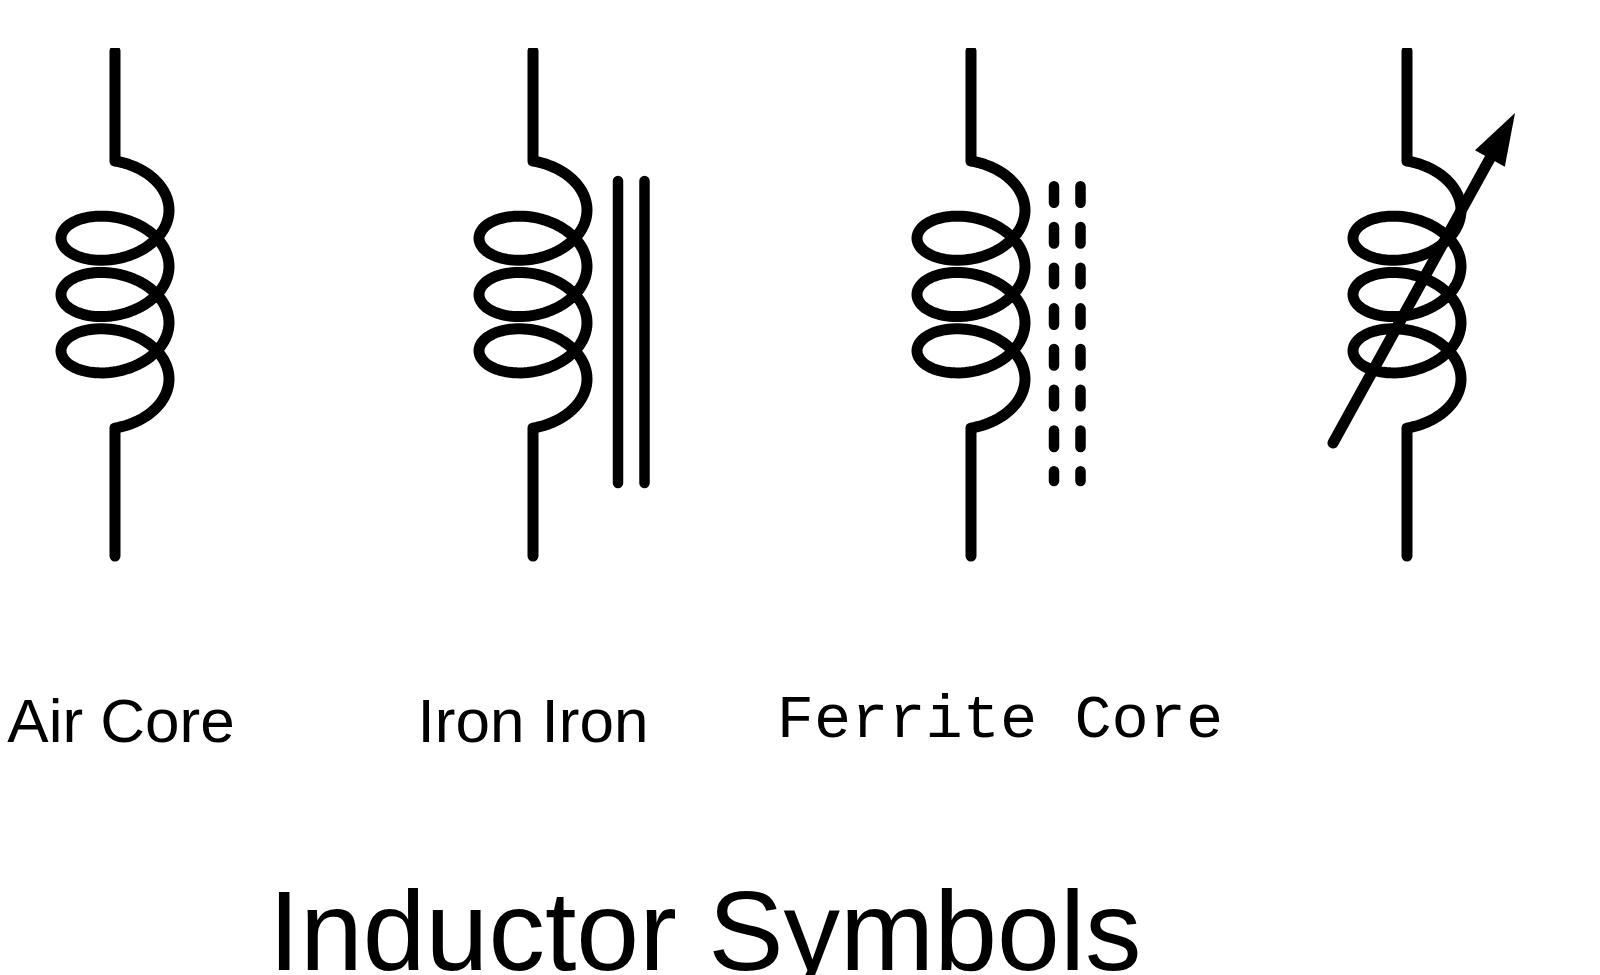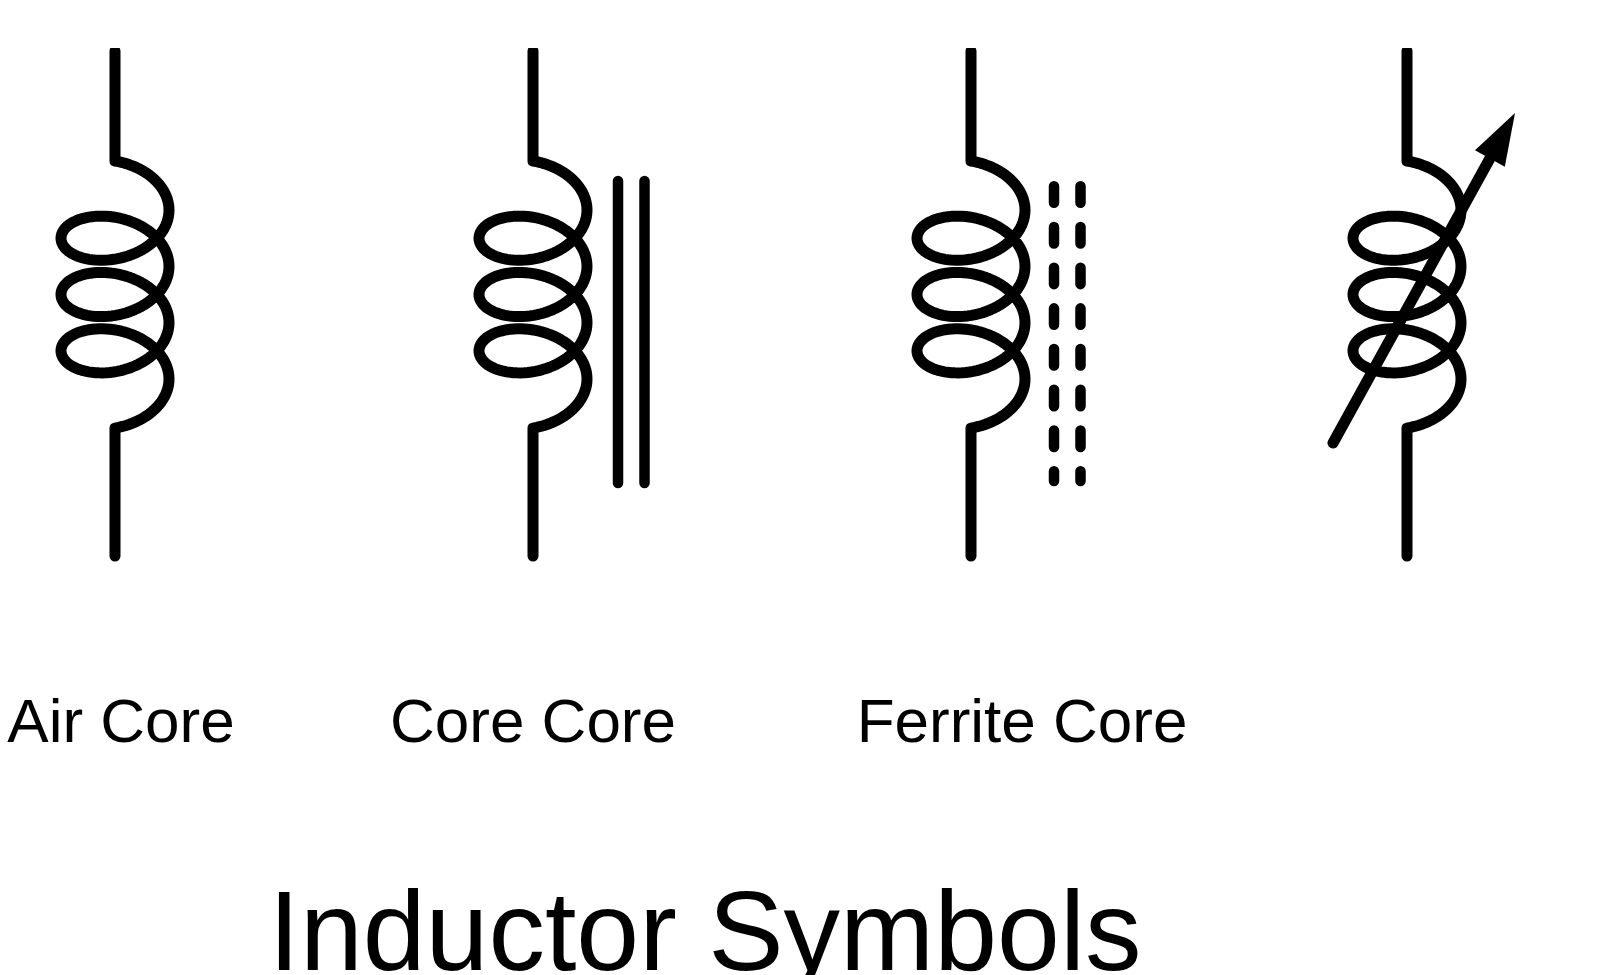--- a/index.html
+++ b/index.html
@@ -32,21 +32,21 @@
     position: absolute;
     top: 642px;
     transform: translateX(-50%);
     font-size: 62px;
     line-height: 1;
     color: #000000;
     white-space: nowrap;
   }
   #label-air      { left: 121px;  }
   #label-iron     { left: 533px;  }
-  #label-ferrite  { left: 1022px;  }
+  #label-ferrite  { left: 1000px; font-family: Liberation Mono, monospace;  }
   #label-variable { left: 1404px; }
 
   .diagram-title {
     position: absolute;
     top: 827px;
     left: 705px;
     transform: translateX(-50%);
     font-size: 113px;
     line-height: 1;
     color: #000000;
@@ -82,18 +82,18 @@
 
   <figure class="symbol" id="sym-variable">
     <svg viewBox="0 0 340 520">
         <path d="M 170 3 L 170 113 L 170.00 113.00 L 173.71 113.69 L 177.40 114.56 L 181.05 115.58 L 184.66 116.77 L 188.19 118.12 L 191.64 119.62 L 194.99 121.28 L 198.21 123.08 L 201.31 125.02 L 204.26 127.10 L 207.04 129.30 L 209.65 131.63 L 212.08 134.06 L 214.30 136.60 L 216.32 139.24 L 218.11 141.96 L 219.68 144.75 L 221.02 147.61 L 222.11 150.53 L 222.96 153.48 L 223.56 156.47 L 223.91 159.48 L 224.00 162.50 L 223.83 165.52 L 223.42 168.53 L 222.75 171.51 L 221.83 174.45 L 220.66 177.35 L 219.26 180.19 L 217.62 182.97 L 215.76 185.66 L 213.69 188.27 L 211.40 190.78 L 208.93 193.19 L 206.26 195.48 L 203.43 197.65 L 200.44 199.69 L 197.31 201.59 L 194.04 203.35 L 190.66 204.96 L 187.19 206.42 L 183.63 207.72 L 180.01 208.87 L 176.35 209.85 L 172.65 210.66 L 168.94 211.31 L 165.23 211.80 L 161.55 212.12 L 157.91 212.28 L 154.32 212.28 L 150.81 212.12 L 147.39 211.80 L 144.08 211.33 L 140.89 210.72 L 137.83 209.97 L 134.93 209.09 L 132.19 208.08 L 129.63 206.96 L 127.27 205.72 L 125.10 204.39 L 123.15 202.96 L 121.41 201.45 L 119.91 199.86 L 118.64 198.22 L 117.62 196.52 L 116.84 194.79 L 116.31 193.02 L 116.04 191.24 L 116.02 189.45 L 116.26 187.67 L 116.75 185.90 L 117.49 184.16 L 118.48 182.46 L 119.71 180.80 L 121.18 179.21 L 122.89 177.69 L 124.81 176.25 L 126.94 174.90 L 129.28 173.65 L 131.82 172.51 L 134.53 171.48 L 137.41 170.58 L 140.44 169.81 L 143.61 169.18 L 146.91 168.69 L 150.32 168.36 L 153.82 168.17 L 157.39 168.15 L 161.03 168.28 L 164.71 168.58 L 168.41 169.04 L 172.12 169.67 L 175.82 170.46 L 179.49 171.42 L 183.12 172.54 L 186.69 173.82 L 190.17 175.26 L 193.57 176.85 L 196.85 178.59 L 200.00 180.47 L 203.01 182.49 L 205.87 184.64 L 208.56 186.91 L 211.06 189.30 L 213.37 191.80 L 215.48 194.40 L 217.37 197.08 L 219.04 199.84 L 220.48 202.68 L 221.67 205.57 L 222.63 208.51 L 223.34 211.48 L 223.79 214.49 L 223.99 217.50 L 223.93 220.52 L 223.63 223.54 L 223.06 226.53 L 222.25 229.49 L 221.19 232.41 L 219.89 235.28 L 218.35 238.08 L 216.59 240.82 L 214.60 243.46 L 212.41 246.02 L 210.01 248.47 L 207.43 250.81 L 204.67 253.03 L 201.74 255.13 L 198.67 257.09 L 195.46 258.91 L 192.13 260.59 L 188.69 262.11 L 185.17 263.48 L 181.57 264.69 L 177.92 265.74 L 174.24 266.63 L 170.53 267.35 L 166.82 267.91 L 163.13 268.30 L 159.47 268.53 L 155.85 268.59 L 152.31 268.50 L 148.85 268.25 L 145.48 267.85 L 142.24 267.30 L 139.12 266.61 L 136.15 265.78 L 133.34 264.83 L 130.71 263.75 L 128.26 262.56 L 126.00 261.27 L 123.96 259.88 L 122.13 258.40 L 120.53 256.85 L 119.16 255.23 L 118.03 253.55 L 117.14 251.83 L 116.51 250.08 L 116.13 248.30 L 116.00 246.52 L 116.13 244.73 L 116.51 242.95 L 117.14 241.20 L 118.03 239.48 L 119.16 237.80 L 120.53 236.18 L 122.13 234.63 L 123.96 233.15 L 126.00 231.76 L 128.26 230.47 L 130.71 229.28 L 133.34 228.20 L 136.15 227.25 L 139.12 226.42 L 142.24 225.73 L 145.48 225.18 L 148.85 224.78 L 152.31 224.53 L 155.85 224.44 L 159.47 224.50 L 163.13 224.73 L 166.82 225.12 L 170.53 225.68 L 174.24 226.40 L 177.92 227.29 L 181.57 228.34 L 185.17 229.55 L 188.69 230.92 L 192.13 232.45 L 195.46 234.12 L 198.67 235.94 L 201.74 237.90 L 204.67 240.00 L 207.43 242.22 L 210.01 244.56 L 212.41 247.01 L 214.60 249.57 L 216.59 252.22 L 218.35 254.95 L 219.89 257.75 L 221.19 260.62 L 222.25 263.54 L 223.06 266.50 L 223.63 269.50 L 223.93 272.51 L 223.99 275.53 L 223.79 278.54 L 223.34 281.55 L 222.63 284.52 L 221.67 287.46 L 220.48 290.36 L 219.04 293.19 L 217.37 295.95 L 215.48 298.64 L 213.37 301.23 L 211.06 303.73 L 208.56 306.12 L 205.87 308.39 L 203.01 310.54 L 200.00 312.56 L 196.85 314.44 L 193.57 316.18 L 190.17 317.77 L 186.69 319.21 L 183.12 320.49 L 179.49 321.61 L 175.82 322.57 L 172.12 323.36 L 168.41 323.99 L 164.71 324.45 L 161.03 324.75 L 157.39 324.88 L 153.82 324.86 L 150.32 324.67 L 146.91 324.34 L 143.61 323.85 L 140.44 323.22 L 137.41 322.45 L 134.53 321.55 L 131.82 320.52 L 129.28 319.38 L 126.94 318.13 L 124.81 316.78 L 122.89 315.34 L 121.18 313.82 L 119.71 312.23 L 118.48 310.57 L 117.49 308.87 L 116.75 307.13 L 116.26 305.36 L 116.02 303.58 L 116.04 301.79 L 116.31 300.01 L 116.84 298.24 L 117.62 296.51 L 118.64 294.81 L 119.91 293.17 L 121.41 291.59 L 123.15 290.07 L 125.10 288.65 L 127.27 287.31 L 129.63 286.07 L 132.19 284.95 L 134.93 283.94 L 137.83 283.06 L 140.89 282.31 L 144.08 281.70 L 147.39 281.23 L 150.81 280.92 L 154.32 280.76 L 157.91 280.75 L 161.55 280.91 L 165.23 281.23 L 168.94 281.72 L 172.65 282.37 L 176.35 283.19 L 180.01 284.17 L 183.63 285.31 L 187.19 286.61 L 190.66 288.07 L 194.04 289.68 L 197.31 291.44 L 200.44 293.34 L 203.43 295.38 L 206.26 297.55 L 208.93 299.84 L 211.40 302.25 L 213.69 304.76 L 215.76 307.37 L 217.62 310.06 L 219.26 312.84 L 220.66 315.68 L 221.83 318.58 L 222.75 321.53 L 223.42 324.51 L 223.83 327.51 L 224.00 330.53 L 223.91 333.55 L 223.56 336.56 L 222.96 339.55 L 222.11 342.51 L 221.02 345.42 L 219.68 348.28 L 218.11 351.07 L 216.32 353.79 L 214.30 356.43 L 212.08 358.97 L 209.65 361.41 L 207.04 363.73 L 204.26 365.93 L 201.31 368.01 L 198.21 369.95 L 194.99 371.75 L 191.64 373.41 L 188.19 374.91 L 184.66 376.26 L 181.05 377.45 L 177.40 378.47 L 173.71 379.34 L 170.00 380.04 L 170 508" fill="none" stroke="#000000" stroke-width="11" stroke-linecap="round" stroke-linejoin="round"></path>
         <line x1="96" y1="395" x2="264.47776281676363" y2="89.51834214542859" stroke="#000000" stroke-width="11" stroke-linecap="round"></line>
         <polygon points="278,65 267.8,118.7 238.0,102.3" fill="#000000"></polygon>
       </svg>
   </figure>
 
   <div class="symbol-label" id="label-air">Air Core</div>
-  <div class="symbol-label" id="label-iron">Core Core</div>
+  <div class="symbol-label" id="label-iron">Iron Iron</div>
   <div class="symbol-label" id="label-ferrite">Ferrite Core</div>
 
   <div class="diagram-title">Inductor Symbols</div>
 
 </div>
 
 </body></html>

